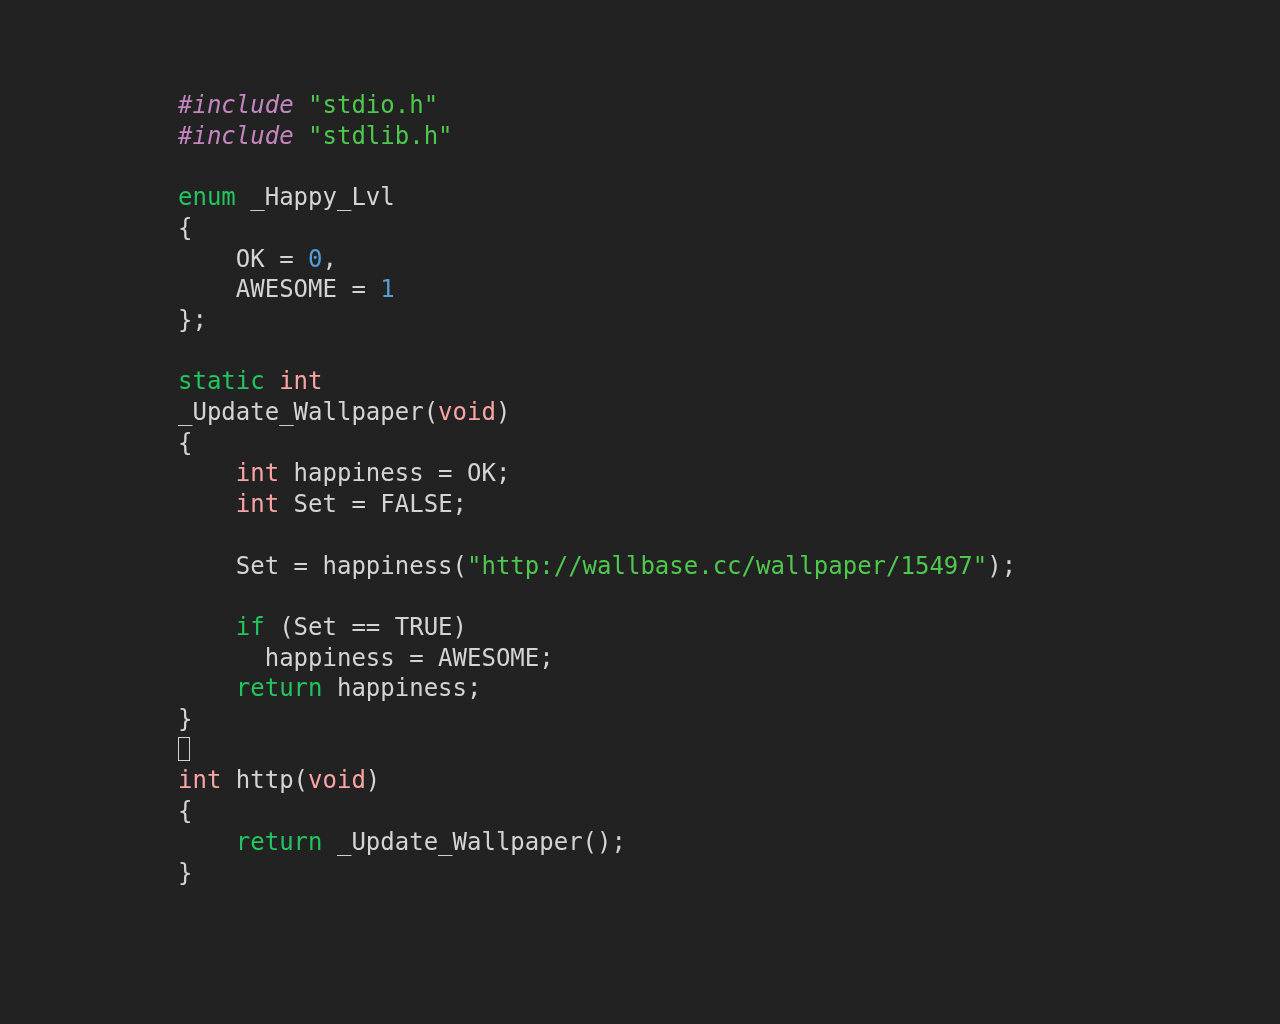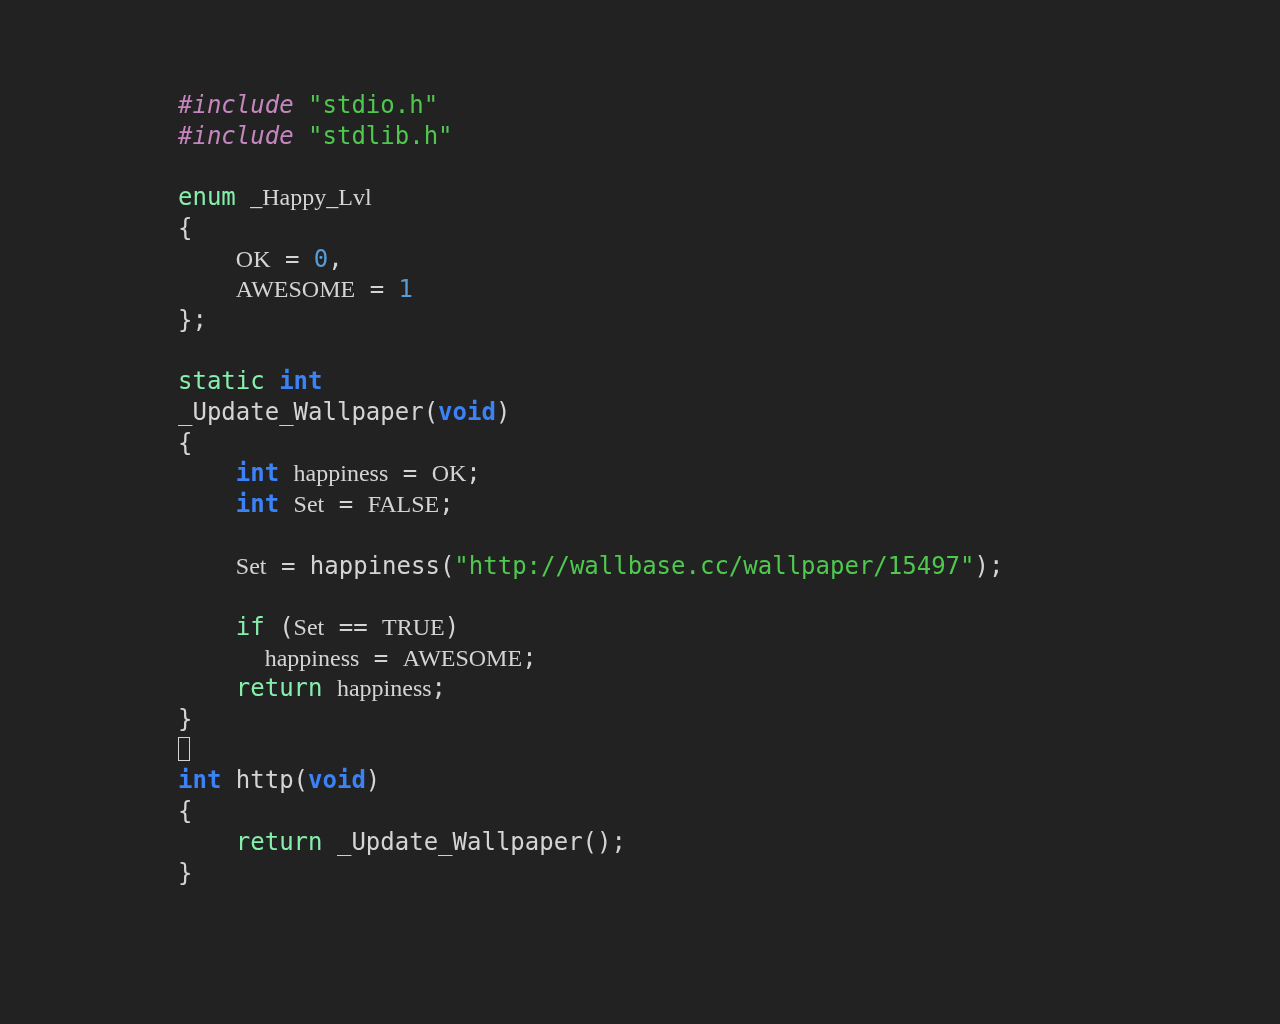--- a/index.html
+++ b/index.html
@@ -17,26 +17,26 @@
     color: #d4d4d4;
     margin: 0;
     padding: 0;
     white-space: pre;
     position: absolute;
     top: 90px;
     left: 178px;
   }
   .tok-pre   { color: #c586c0; font-style: italic; }   
   .tok-str   { color: #4ec94e; }   
-  .tok-kw    { color: #86efac; }   
-  .tok-type  { color: #3b82f6; font-weight: bold; }   
+  .tok-kw    { color: #22c55e; }   
+  .tok-type  { color: #fca5a5; }   
   .tok-num   { color: #569cd6; }   
   .tok-fn    { color: #d4d4d4; }
   .tok-punc  { color: #d4d4d4; }
-  .tok-ident { color: #d4d4d4; font-family: Liberation Serif, serif; }
+  .tok-ident { color: #d4d4d4; }
   .tok-box   { display:inline-block; border:1px solid #d4d4d4; width:10px; height:22px; vertical-align:middle; position:relative; top:-2px;}
 </style>
 </head>
 <body>
 
 <pre class="code" id="code"><span class="tok-pre">#include</span><span class="tok-punc"> </span><span class="tok-str">"stdio.h"</span>
 <span class="tok-pre">#include</span><span class="tok-punc"> </span><span class="tok-str">"stdlib.h"</span>
 
 <span class="tok-kw">enum</span><span class="tok-punc"> </span><span class="tok-ident">_Happy_Lvl</span>
 <span class="tok-punc">{</span>

